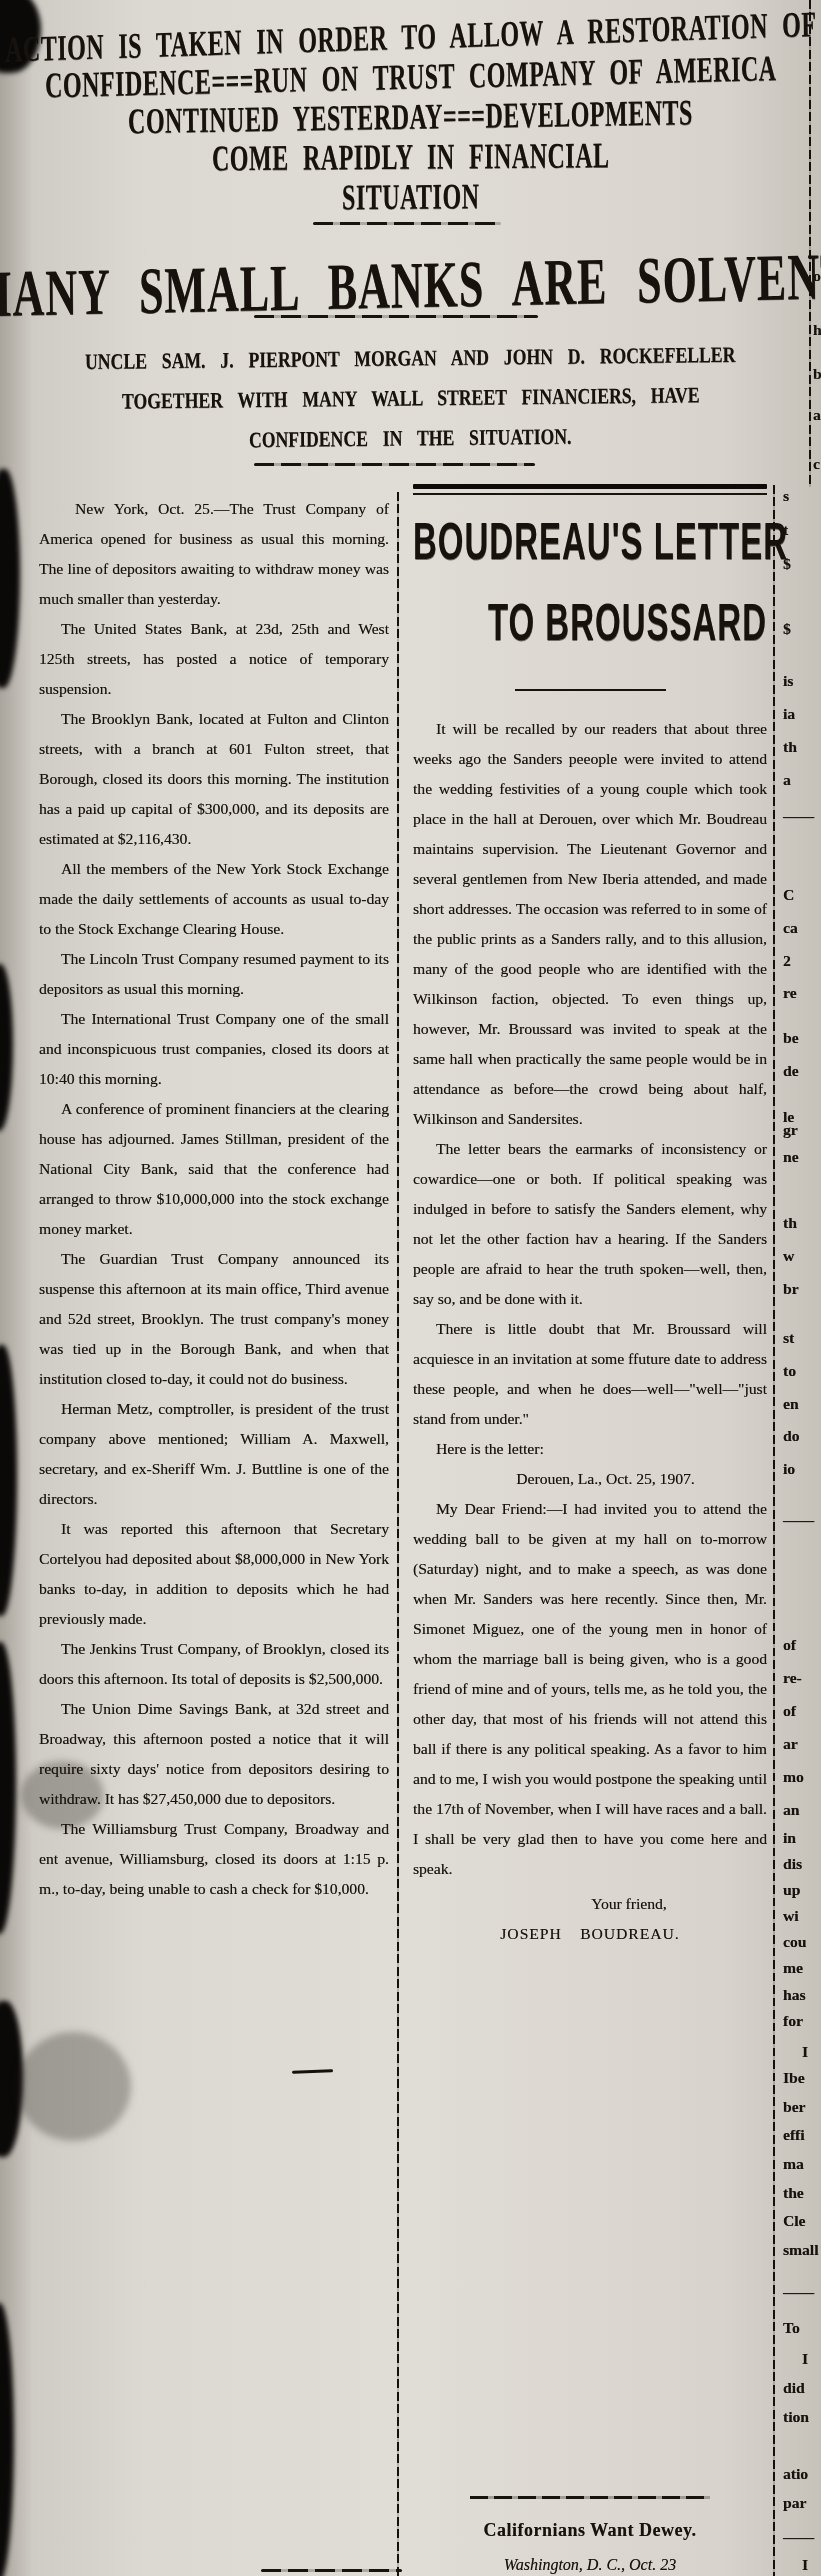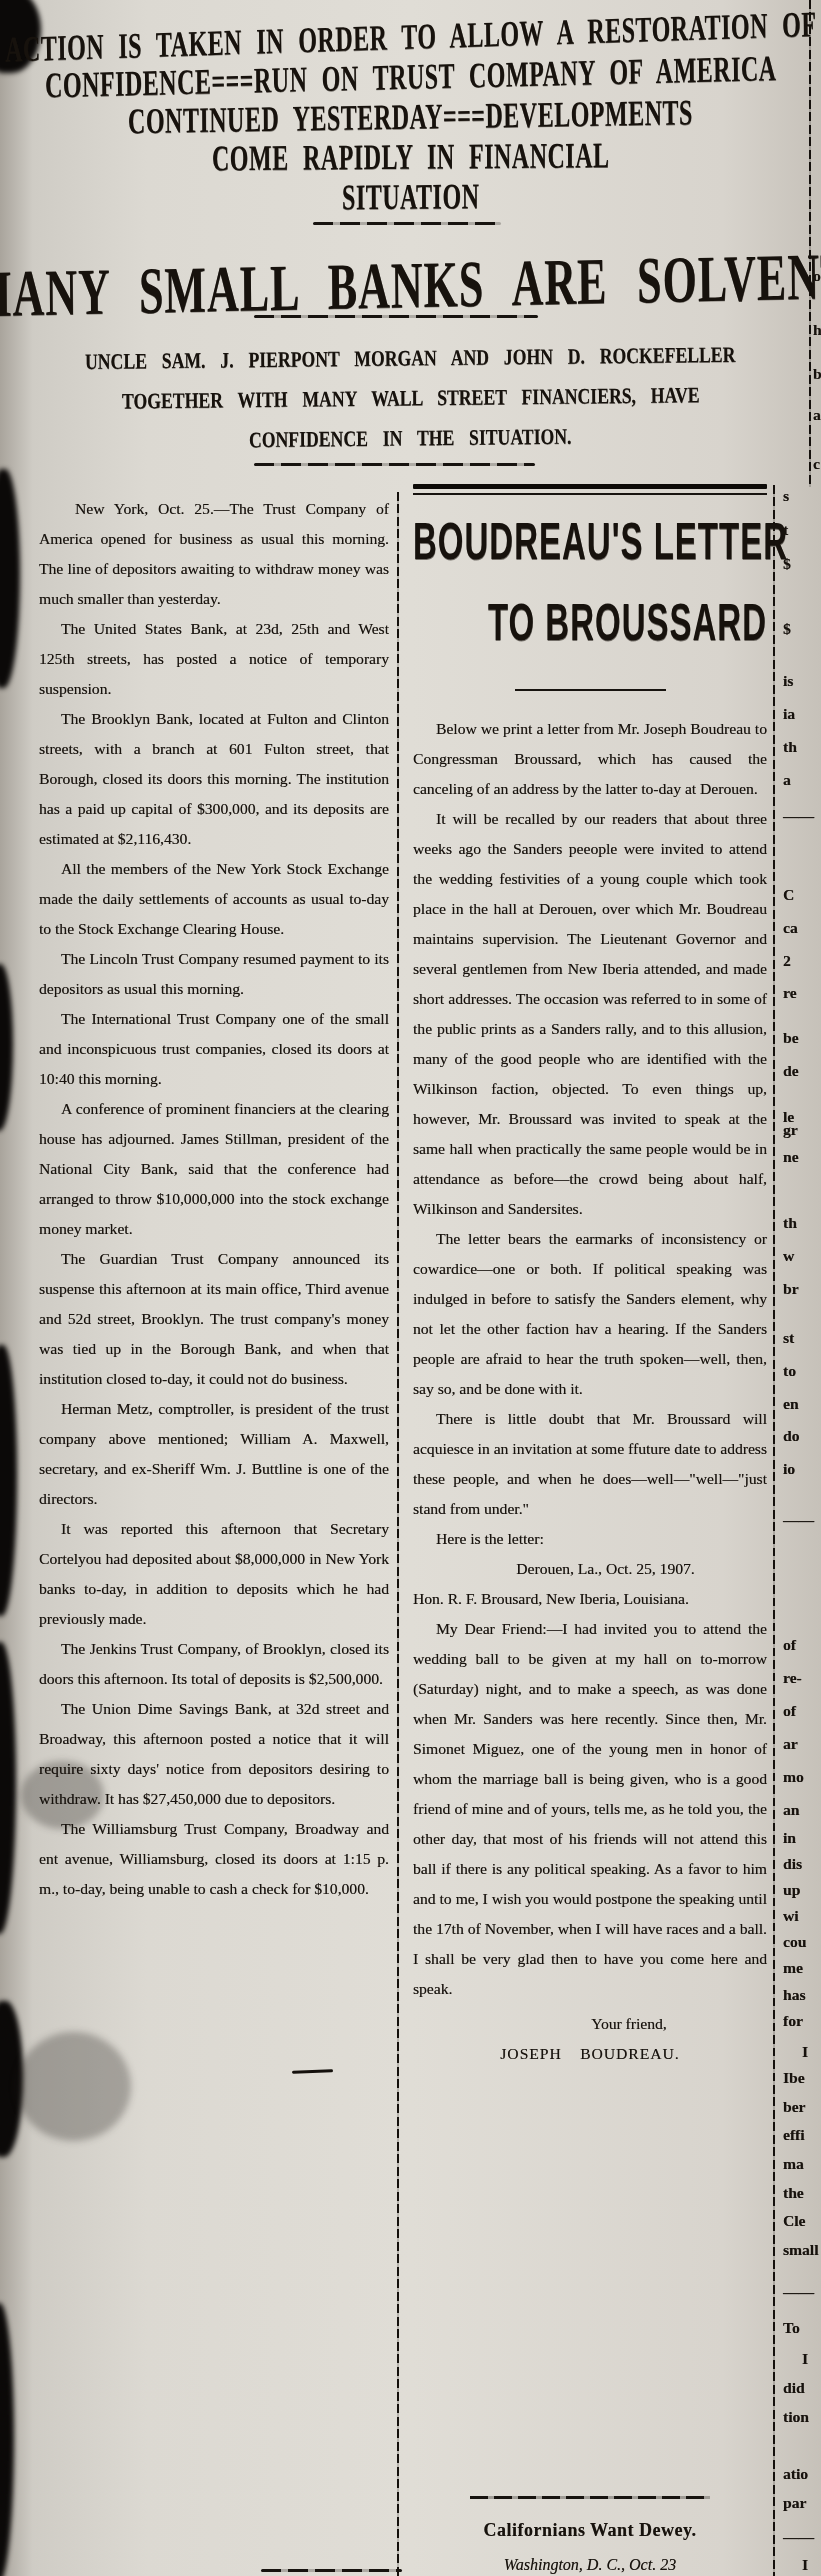--- a/index.html
+++ b/index.html
@@ -128,28 +128,26 @@
     </div>
   <div class="hdiv dashed" style="left:261px;top:2569px;width:141px;"></div>
 
   <div class="col-mid ink">
     <div class="bar-thick"></div>
     <div class="bar-thin"></div>
     <div class="mh mh1"><span>BOUDREAU'S LETTER</span></div>
     <div class="mh mh2"><span>TO BROUSSARD</span></div>
     <div class="mid-div"></div>
     <div>
-        <p class="">Below we print a letter from Mr. Joseph Boudreau to Congressman Broussard, which has caused the canceling of an address by the latter to-day at Derouen.</p>
         <p class="">It will be recalled by our readers that about three weeks ago the Sanders peeople were invited to attend the wedding festivities of a young couple which took place in the hall at Derouen, over which Mr. Boudreau maintains supervision. The Lieutenant Governor and several gentlemen from New Iberia attended, and made short addresses. The occasion was referred to in some of the public prints as a Sanders rally, and to this allusion, many of the good people who are identified with the Wilkinson faction, objected. To even things up, however, Mr. Broussard was invited to speak at the same hall when practically the same people would be in attendance as before—the crowd being about half, Wilkinson and Sandersites.</p>
         <p class="">The letter bears the earmarks of inconsistency or cowardice—one or both. If political speaking was indulged in before to satisfy the Sanders element, why not let the other faction hav a hearing. If the Sanders people are afraid to hear the truth spoken—well, then, say so, and be done with it.</p>
         <p class="">There is little doubt that Mr. Broussard will acquiesce in an invitation at some ffuture date to address these people, and when he does—well—"well—"just stand from under."</p>
         <p class="">Here is the letter:</p>
       </div>
     <p class="dateline">Derouen, La., Oct. 25, 1907.</p>
-    <p class="addressee">Hon. R. F. Brousard, New Iberia, Louisiana.</p>
     <p>My Dear Friend:—I had invited you to attend the wedding ball to be given at my hall on to-morrow (Saturday) night, and to make a speech, as was done when Mr. Sanders was here recently. Since then, Mr. Simonet Miguez, one of the young men in honor of whom the marriage ball is being given, who is a good friend of mine and of yours, tells me, as he told you, the other day, that most of his friends will not attend this ball if there is any political speaking. As a favor to him and to me, I wish you would postpone the speaking until the 17th of November, when I will have races and a ball. I shall be very glad then to have you come here and speak.</p>
     <p class="signoff">Your friend,</p>
     <p class="signature">JOSEPH BOUDREAU.</p>
   </div>
 
   <div class="bottom-mid ink">
     <div class="bottom-rule"></div>
     <div class="next-title">Californians Want Dewey.</div>
     <div class="next-partial">Washington, D. C., Oct. 23</div>
   </div>

